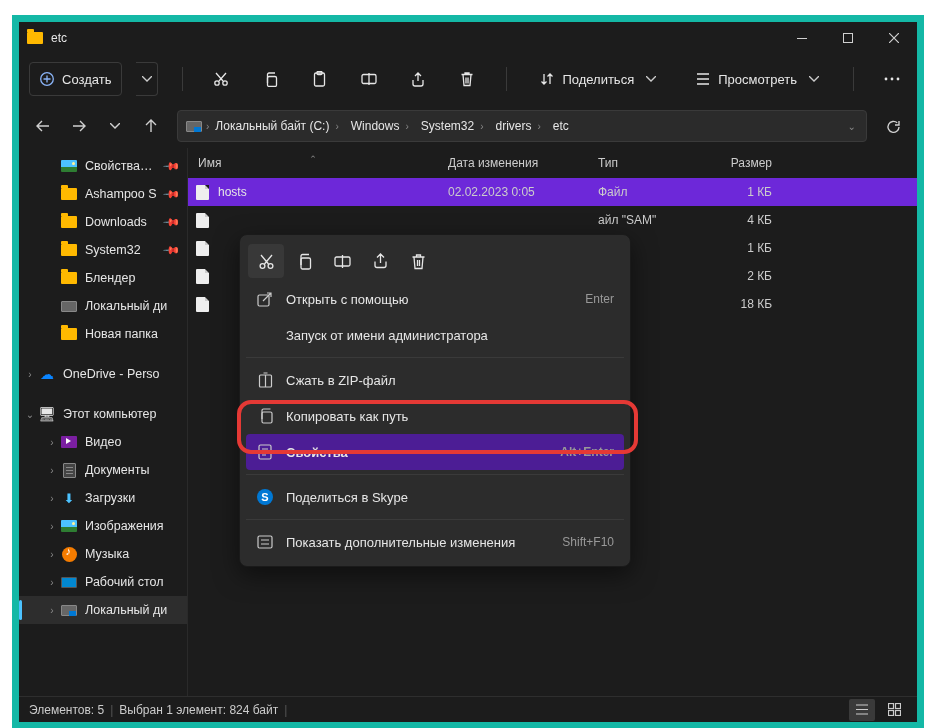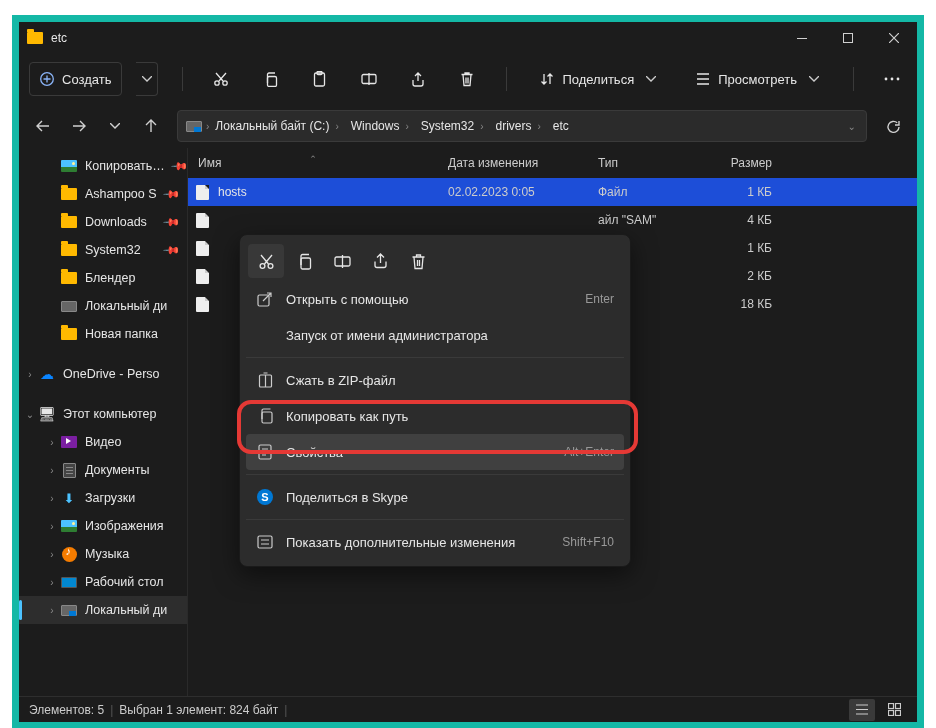--- a/index.html
+++ b/index.html
@@ -68,32 +68,32 @@
 .c-name .sortup { position:absolute; top:-2px; left:50%; transform:translateX(-50%); color:#888; font-size:9px; }
 .c-date { width: 150px; }
 .c-type { width: 100px; }
 .c-size { width: 100px; text-align: right; padding-right: 16px; }
 .rows { flex: 1; position: relative; }
 .row { height: 28px; display: flex; align-items: center; font-size: 12px; color: #e6e6e6; padding-left: 6px; }
 .row .rc-name { width: 244px; display: flex; align-items: center; gap: 8px; }
 .row .rc-date { width: 150px; padding-left: 10px; color:#ccc; }
 .row .rc-type { width: 100px; padding-left: 10px; color:#ccc; }
 .row .rc-size { width: 100px; text-align: right; padding-right: 16px; color:#ccc; }
-.row.sel { background: #1d4ed8; }
+.row.sel { background: #6d28d9; }
 
 .ctx { position: absolute; left: 220px; top: 212px; width: 392px; background: #2c2c2c; border: 1px solid #1a1a1a; border-radius: 8px; padding: 6px; box-shadow: 0 8px 24px rgba(0,0,0,.5); font-size: 13px; z-index: 10; }
 .ctx-icons { height: 40px; display: flex; align-items: center; gap: 2px; padding: 0 2px; }
 .ctx-icons .cib { width: 36px; height: 34px; border-radius: 4px; display: flex; align-items: center; justify-content: center; color: #e6e6e6; }
 .ctx-icons .cib.sel { background: #383838; }
 .ctx-sep { height: 1px; background: #3a3a3a; margin: 4px 0; }
 .ctx-item { height: 36px; display: flex; align-items: center; padding: 0 10px; border-radius: 4px; gap: 12px; }
 .ctx-item .cico { width: 18px; display: flex; align-items: center; justify-content: center; color:#ccc; }
 .ctx-item .clabel { flex: 1; color: #e6e6e6; }
 .ctx-item .cshort { color: #999; font-size: 12px; }
-.ctx-item.highlight { background: #404040; }
+.ctx-item.highlight { background: #4c1d95; font-weight: bold; }
 .highlight-ring { position: absolute; left: 218px; top: 378px; width: 401px; height: 54px; border: 4px solid #e53935; border-radius: 14px; z-index: 20; pointer-events: none; }
 
 .status { height: 26px; border-top: 1px solid #2e2e2e; display: flex; align-items: center; font-size: 12px; color: #ccc; padding: 0 10px; gap: 6px; }
 .status .ssep { color: #555; }
 .status .spacer { flex:1; }
 .status .viewbtn { width: 26px; height: 22px; display: flex; align-items: center; justify-content: center; color: #ccc; border-radius:2px; }
 .status .viewbtn.active { background:#3a3a3a; }
 svg { display: block; }
 </style>
 </head>
@@ -257,21 +257,21 @@
         </svg>
       </div>
   </div>
 
   <div class="body">
     <div class="sidebar">
       <div class="side-item l2">
           <span class="ico">
             <span class="pic-ico"></span>
           </span>
-          <span>Копировать…</span>
+          <span>Свойства…</span>
           <span class="pin">📌</span>
         </div>
       <div class="side-item l2">
           <span class="ico">
             <span class="folder-ico"></span>
           </span>
           <span>Ashampoo S</span>
           <span class="pin">📌</span>
         </div>
       <div class="side-item l2">

